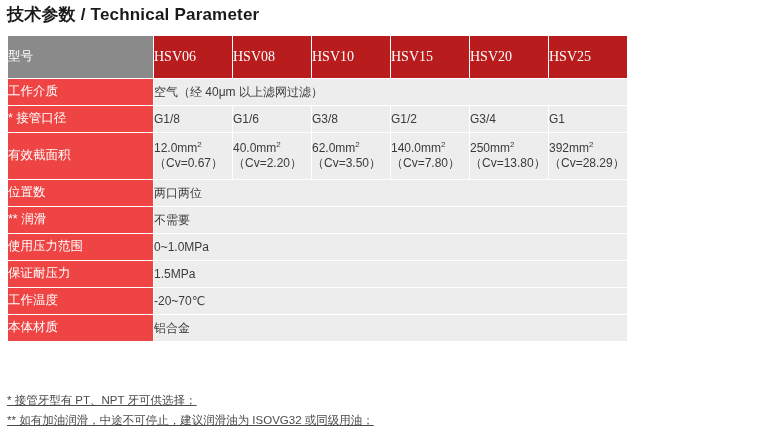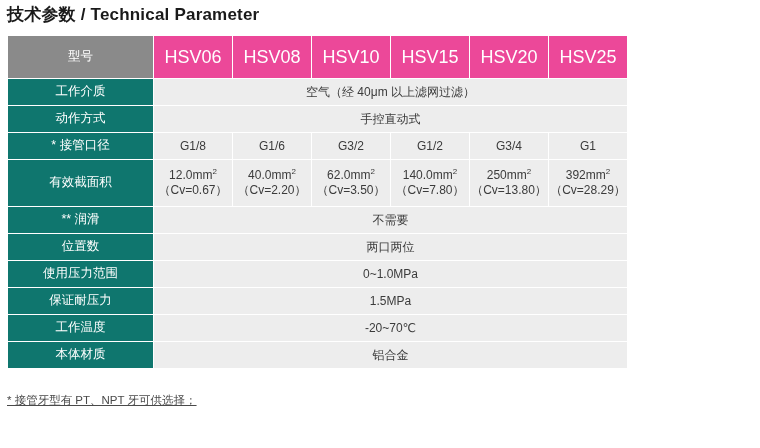--- a/index.html
+++ b/index.html
@@ -43,39 +43,40 @@
     border-collapse: separate;
     border-spacing: 1px;
     background: #ffffff;
     table-layout: fixed;
   }
 
   .param-table td {
     background: #ededed;
     color: #3b3b3b;
     font-size: 12px;
-    text-align: center;
+    text-align: left;
     vertical-align: middle;
     padding: 0;
     line-height: 1.25;
   }
 
   
   .param-table td.lbl {
-    background: #0f766e;
+    background: #ef4444;
     color: #ffffff;
     font-size: 12.5px;
     width: 145px;
   }
 
   
   .param-table td.model-hdr {
-    background: #ec4899;
+    background: #b91c1c;
     color: #ffffff;
-    font-size: 18px;
+    font-size: 14px;
+    font-family: Liberation Serif, serif;
   }
   .param-table td.lbl.model-lbl {
     background: #8a8a8a;
   }
 
   
   tr.r-head td { height: 42px; }
   tr.r-norm td { height: 26px; }
   tr.r-area td { height: 46px; }
 
@@ -123,30 +124,26 @@
         <td class="model-hdr">HSV15</td>
         <td class="model-hdr">HSV20</td>
         <td class="model-hdr">HSV25</td>
       </tr>
 
       <tr class="r-norm">
         <td class="lbl">工作介质</td>
         <td class="merged-cell" colspan="6">空气（经 40μm 以上滤网过滤）</td>
       </tr>
 
-      <tr class="r-norm">
-        <td class="lbl">动作方式</td>
-        <td class="merged-cell" colspan="6">手控直动式</td>
-      </tr>
 
       <tr class="r-norm">
         <td class="lbl">* 接管口径</td>
         <td class="pipe-cell">G1/8</td>
         <td class="pipe-cell">G1/6</td>
-        <td class="pipe-cell">G3/2</td>
+        <td class="pipe-cell">G3/8</td>
         <td class="pipe-cell">G1/2</td>
         <td class="pipe-cell">G3/4</td>
         <td class="pipe-cell">G1</td>
       </tr>
 
       <tr class="r-area">
         <td class="lbl">有效截面积</td>
         <td class="area-cell">
           <span>12.0mm</span><sup>2</sup>
           <span class="area-cv">（Cv=0.67）</span>
@@ -167,30 +164,30 @@
           <span>250mm</span><sup>2</sup>
           <span class="area-cv">（Cv=13.80）</span>
         </td>
         <td class="area-cell">
           <span>392mm</span><sup>2</sup>
           <span class="area-cv">（Cv=28.29）</span>
         </td>
       </tr>
 
       <tr class="r-norm">
+        <td class="lbl">位置数</td>
+        <td class="merged-cell" colspan="6">两口两位</td>
+      </tr>
+
+      <tr class="r-norm">
         <td class="lbl">** 润滑</td>
         <td class="merged-cell" colspan="6">不需要</td>
       </tr>
 
       <tr class="r-norm">
-        <td class="lbl">位置数</td>
-        <td class="merged-cell" colspan="6">两口两位</td>
-      </tr>
-
-      <tr class="r-norm">
         <td class="lbl">使用压力范围</td>
         <td class="merged-cell" colspan="6">0~1.0MPa</td>
       </tr>
 
       <tr class="r-norm">
         <td class="lbl">保证耐压力</td>
         <td class="merged-cell" colspan="6">1.5MPa</td>
       </tr>
 
       <tr class="r-norm">
@@ -201,15 +198,16 @@
       <tr class="r-norm">
         <td class="lbl">本体材质</td>
         <td class="merged-cell" colspan="6">铝合金</td>
       </tr>
 
     </tbody>
   </table>
 
   <div class="notes">
     <div>* 接管牙型有 PT、NPT 牙可供选择；</div>
+    <div>** 如有加油润滑，中途不可停止，建议润滑油为 ISOVG32 或同级用油；</div>
   </div>
 
 </div>
 
 </body></html>

